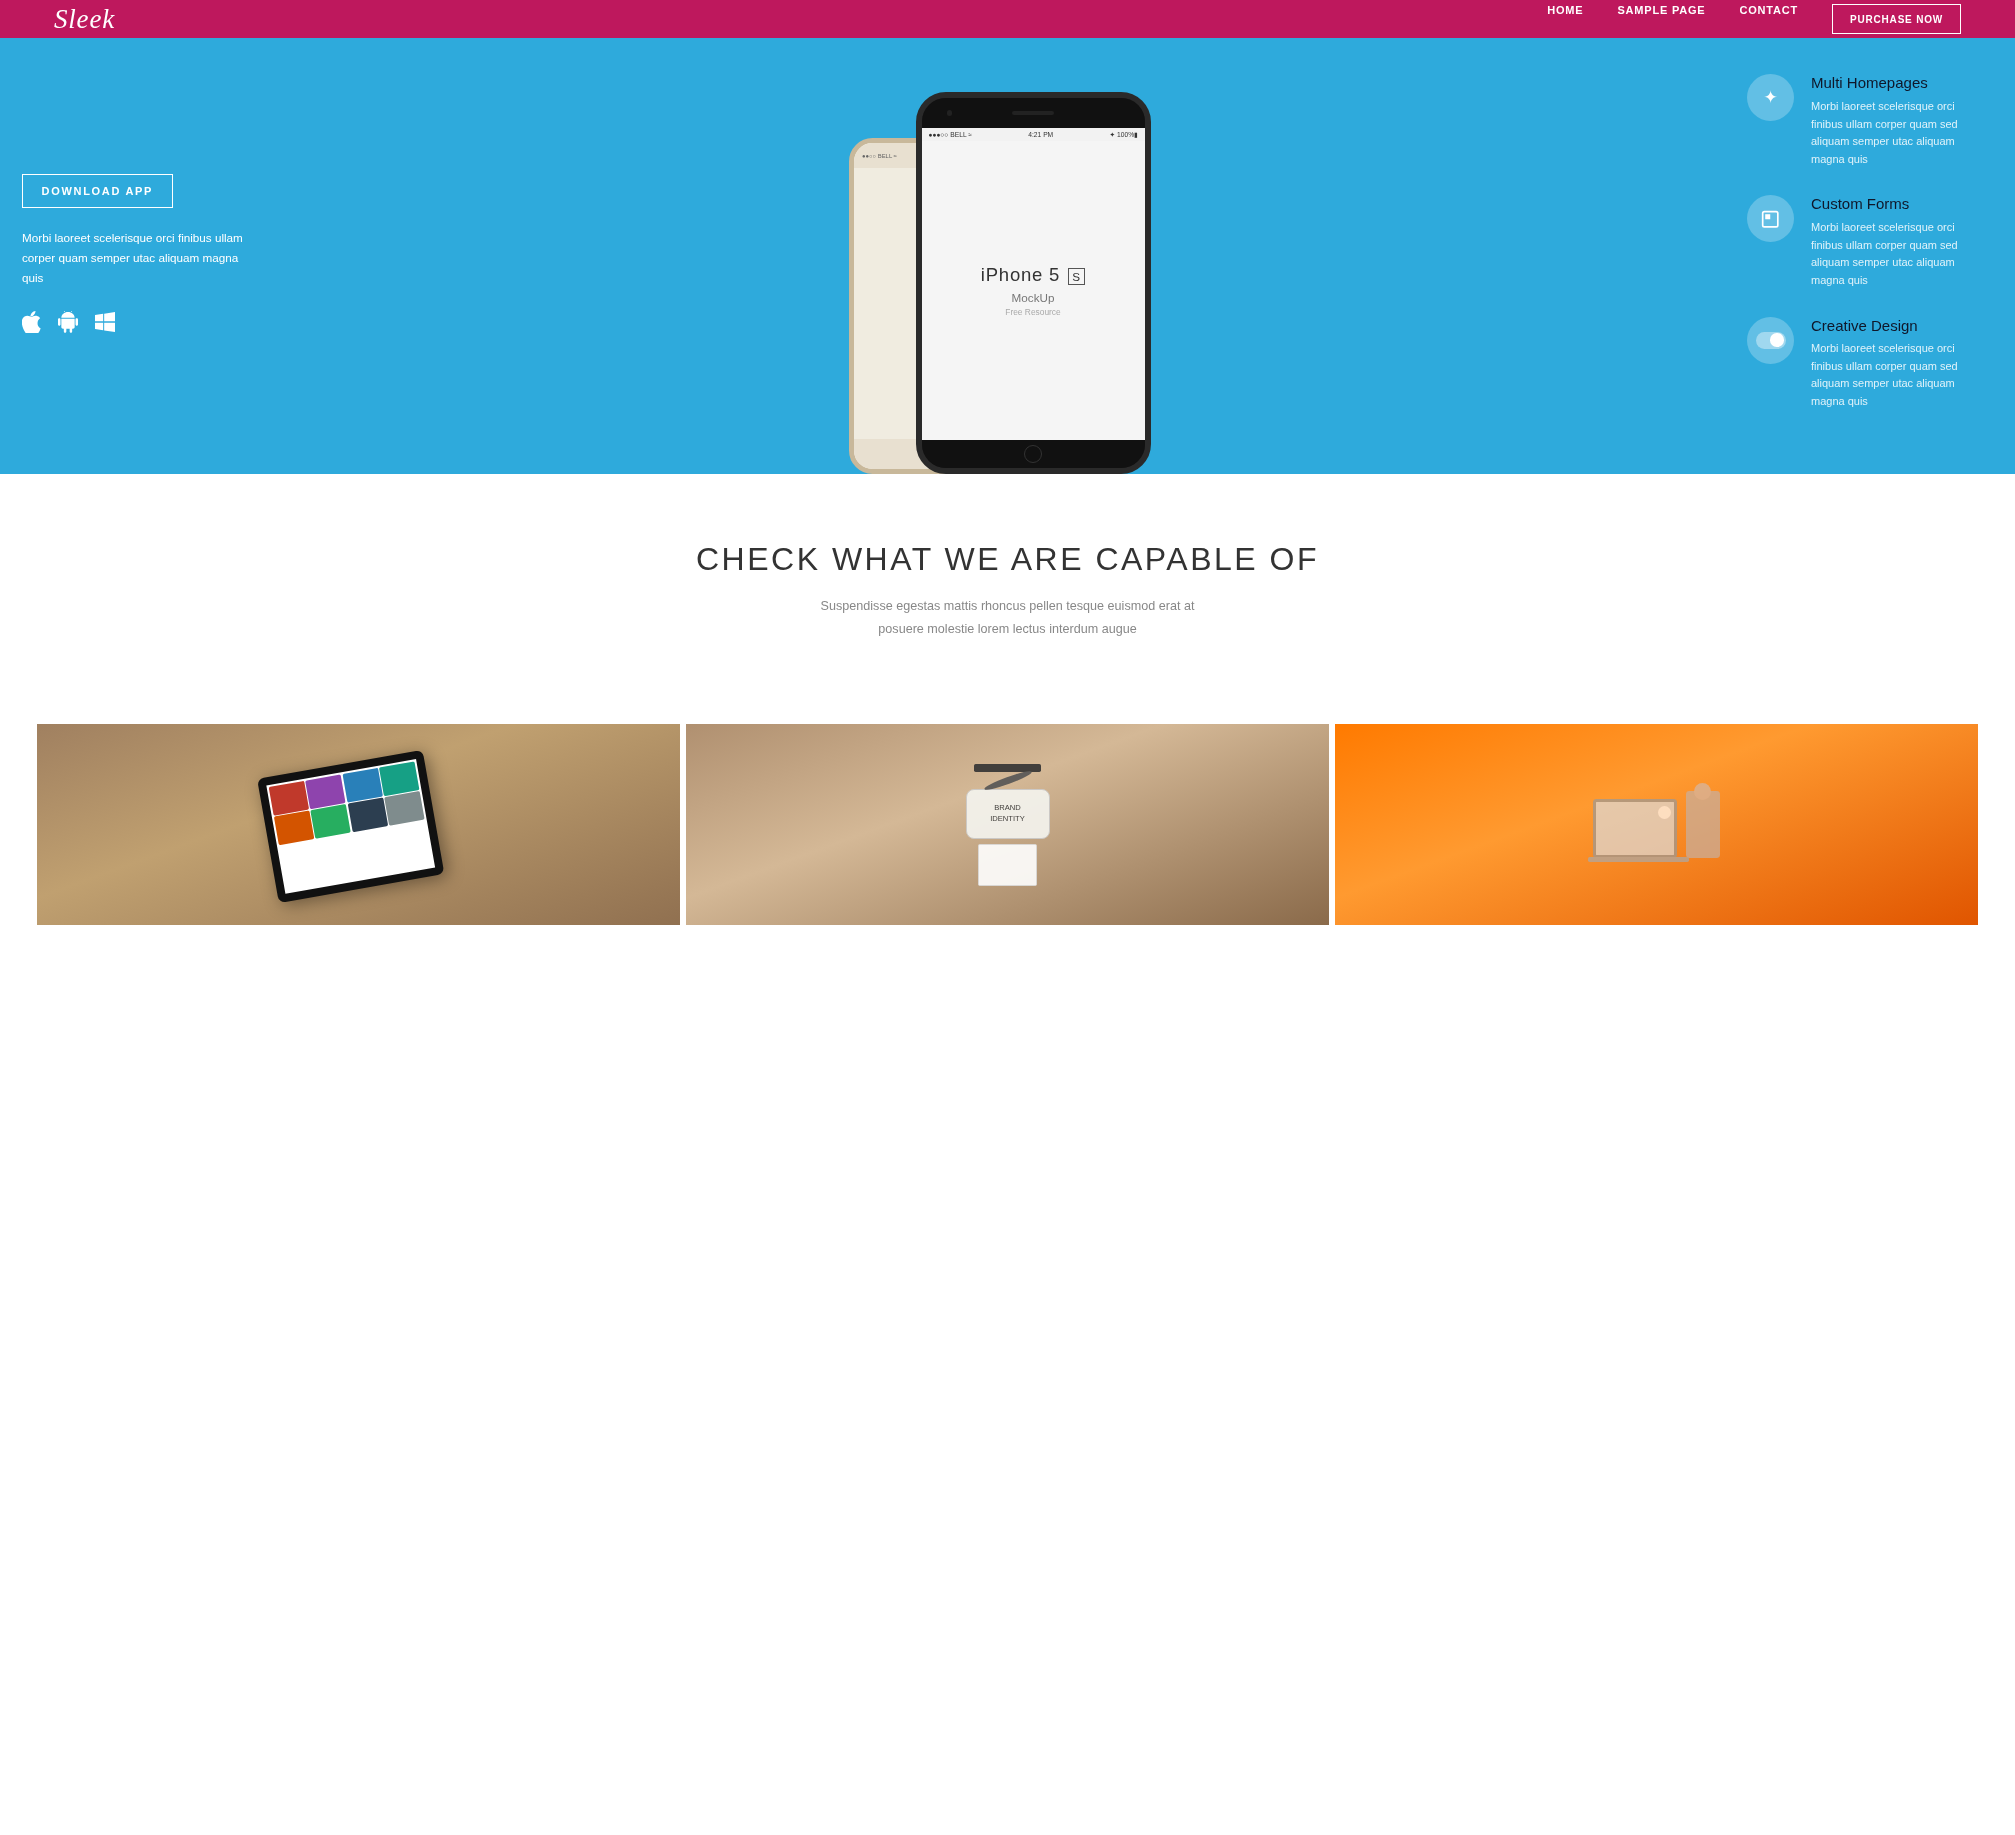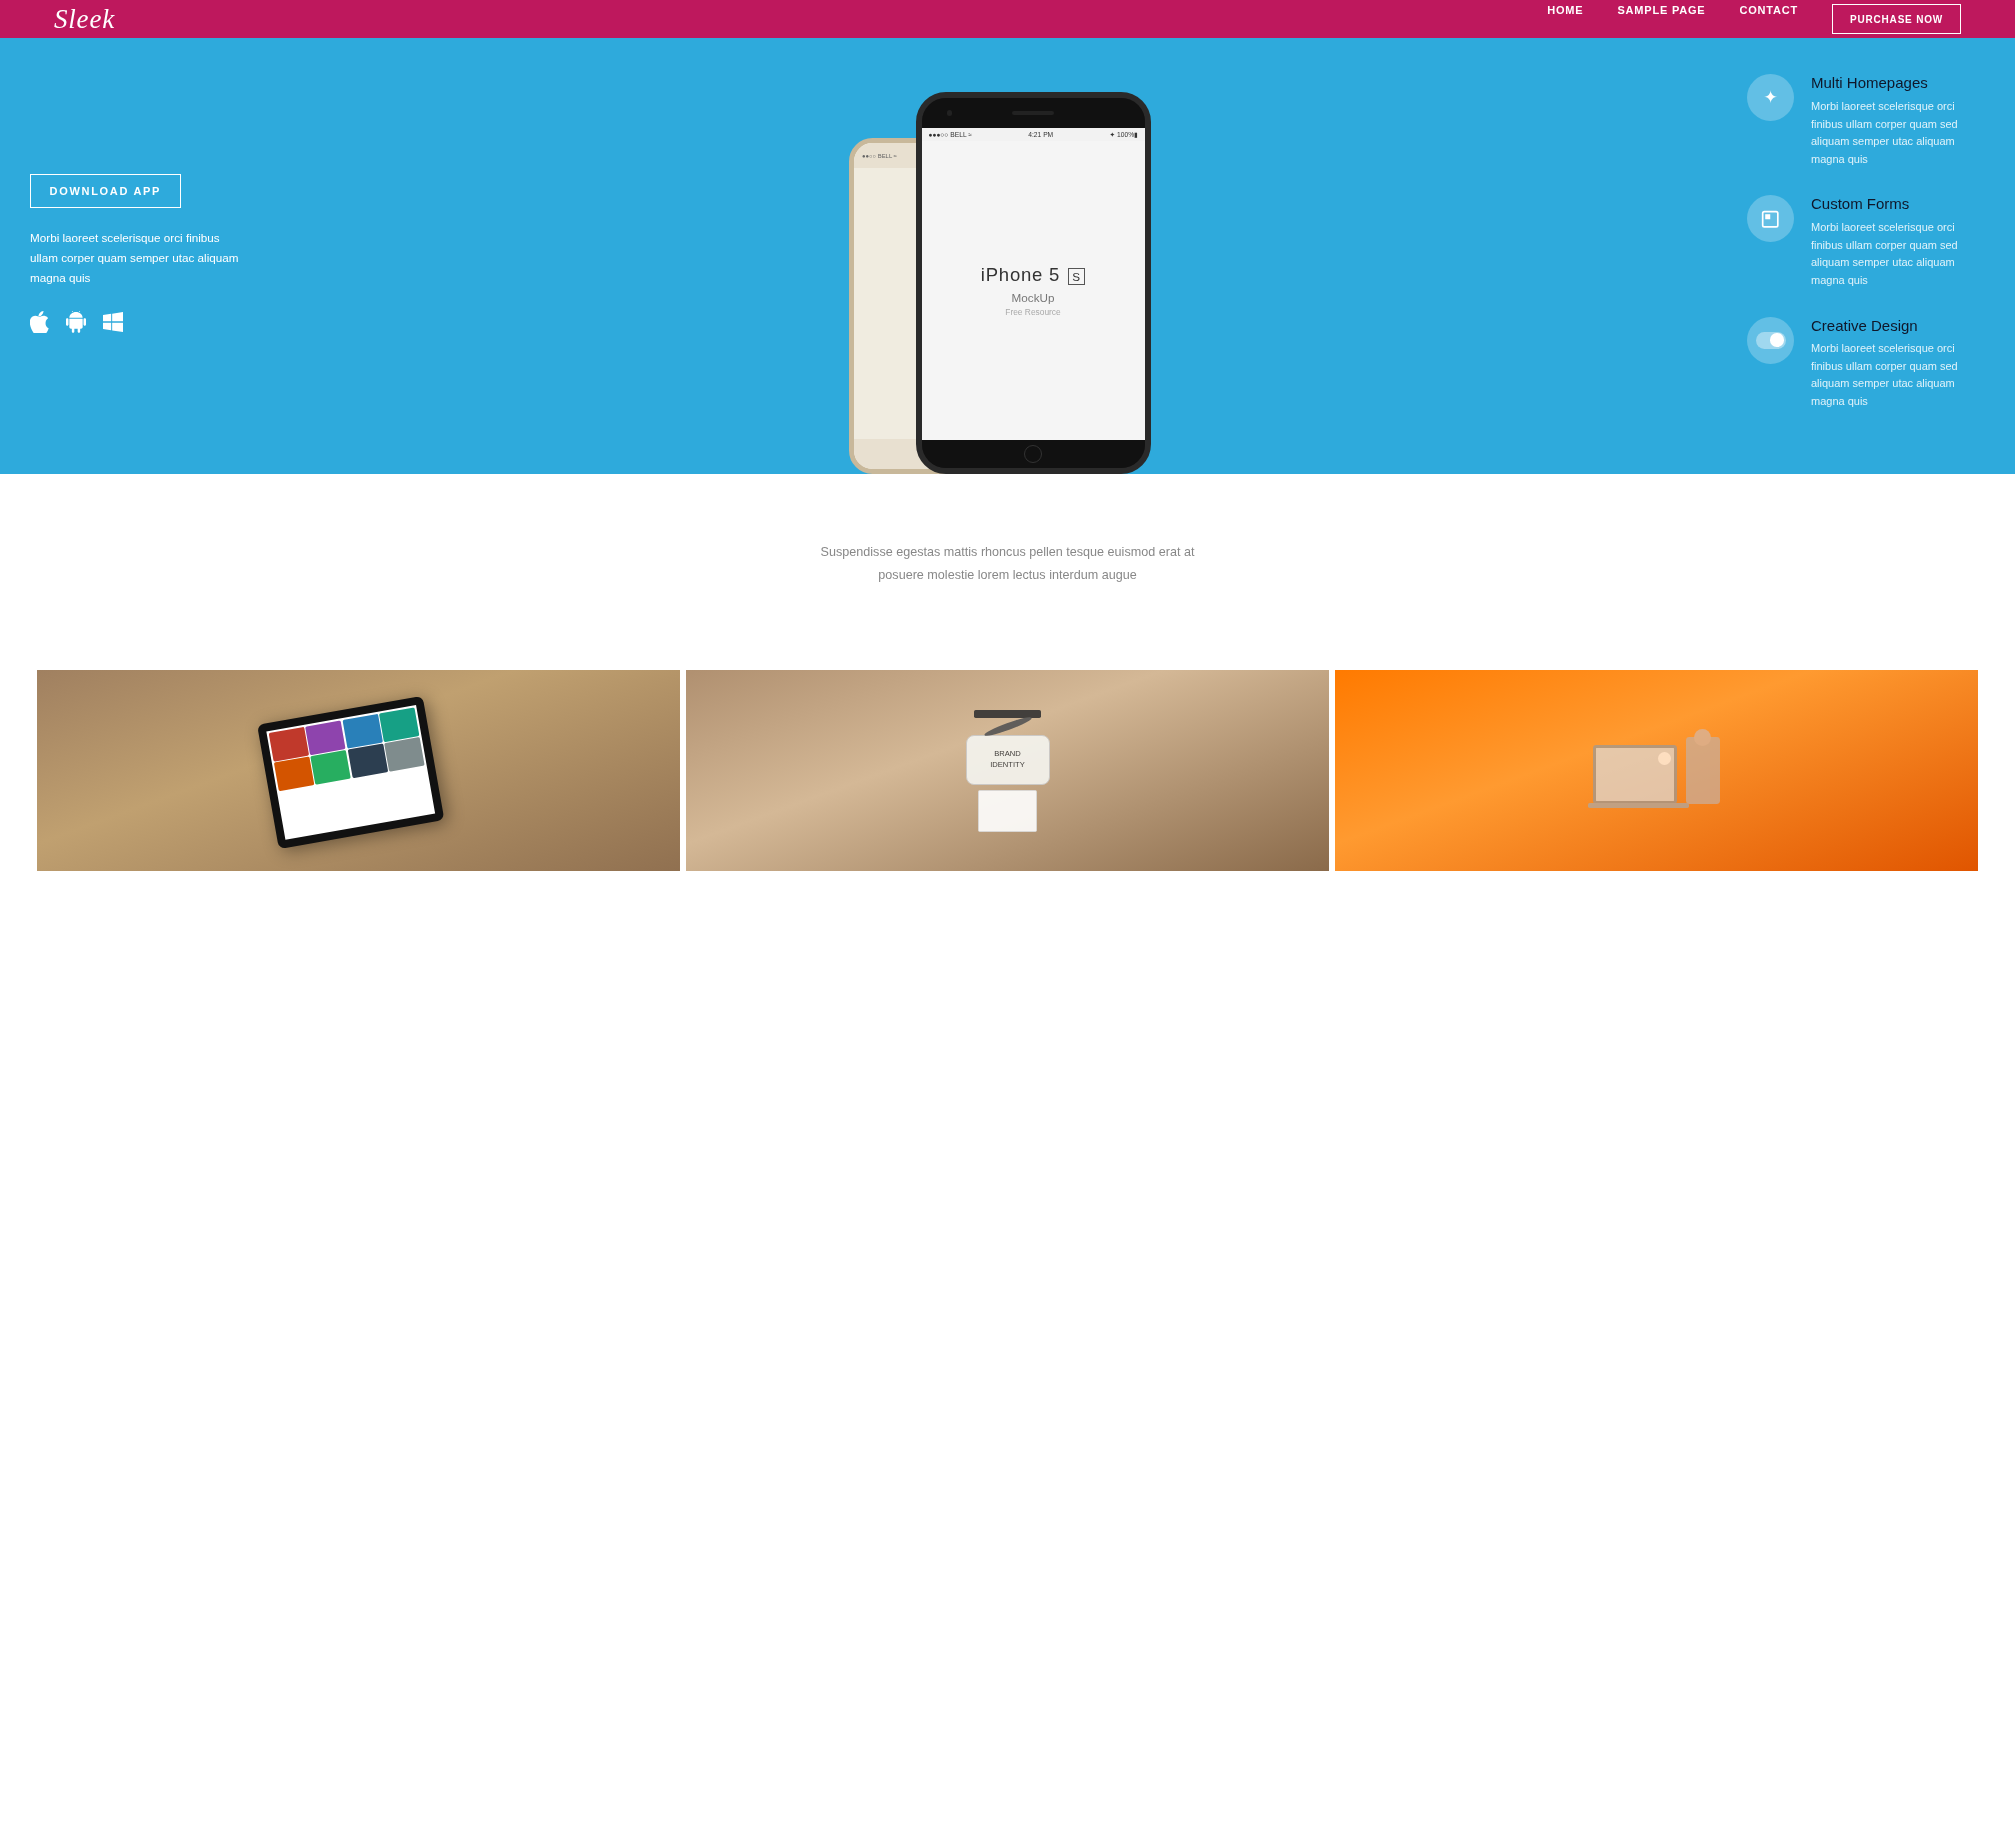--- a/index.html
+++ b/index.html
@@ -51,21 +51,21 @@
     .hero {
       background: #2eaadc;
       min-height: 436px;
       display: flex;
       align-items: center;
       position: relative;
       overflow: hidden;
     }
     .hero-left {
       flex: 0 0 269px;
-      padding: 50px 30px;
+      padding: 50px 22px;
       z-index: 2;
     }
     .hero-phone-area {
       flex: 1;
       display: flex;
       justify-content: center;
       align-items: flex-end;
       position: relative;
       min-height: 436px;
     }
@@ -327,20 +327,21 @@
       </div>
       <div class="feature-text-block">
         <h3 class="feature-title">Creative Design</h3>
         <p class="feature-desc">Morbi laoreet scelerisque orci finibus ullam corper quam sed aliquam semper utac aliquam magna quis</p>
       </div>
     </div>
   </div>
 </section>
 
 <section class="capable-section">
+  <h2 class="capable-title">CHECK WHAT WE ARE CAPABLE OF</h2>
   <p class="capable-sub">Suspendisse egestas mattis rhoncus pellen tesque euismod erat at</p>
   <p class="capable-sub">posuere molestie lorem lectus interdum augue</p>
 </section>
 
 <div class="gallery-section">
 
   <div class="gallery-item" style="background: linear-gradient(160deg, #a08060 0%, #c0a070 40%, #907050 100%);">
     <div class="gallery-item-inner">
       <div style="position:relative; transform: rotate(-10deg) translateX(-8.4px);">
         <div style="width:168px; height:126px; background:#fff; border-radius:6.7px; border:8.4px solid #111; overflow:hidden; box-shadow: 3.4px 3.4px 17px rgba(0,0,0,0.4);">

